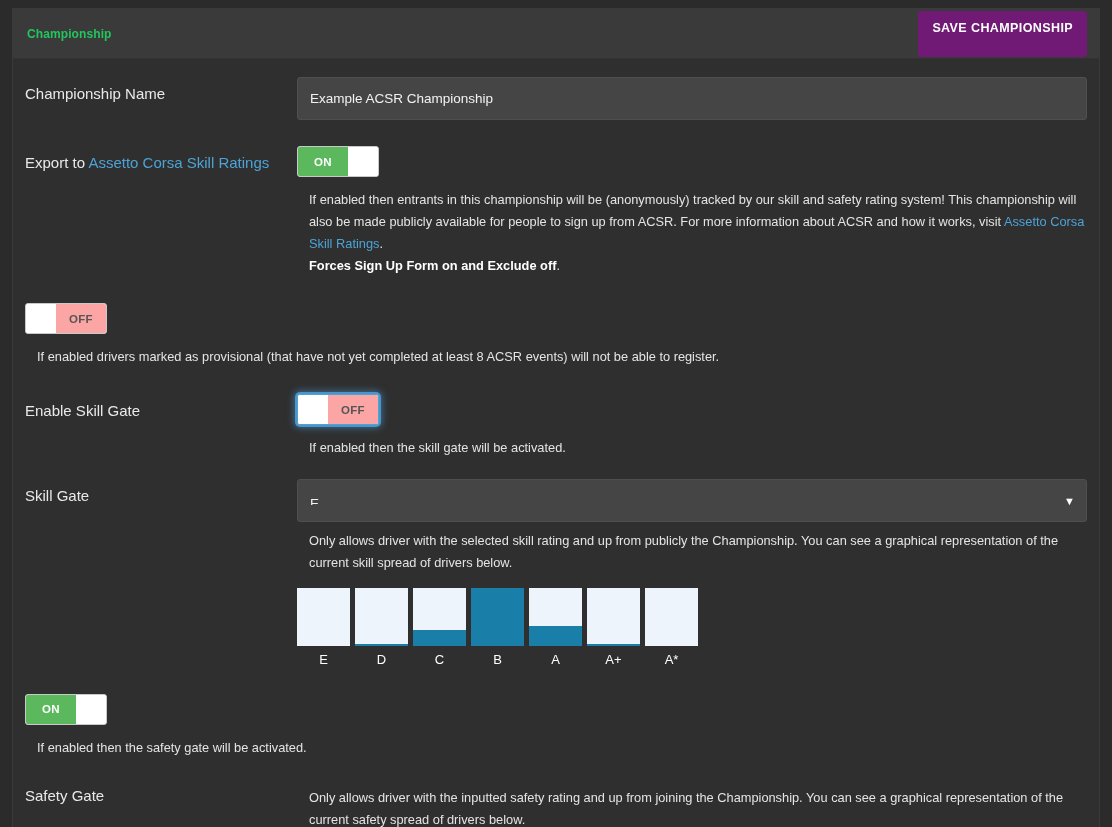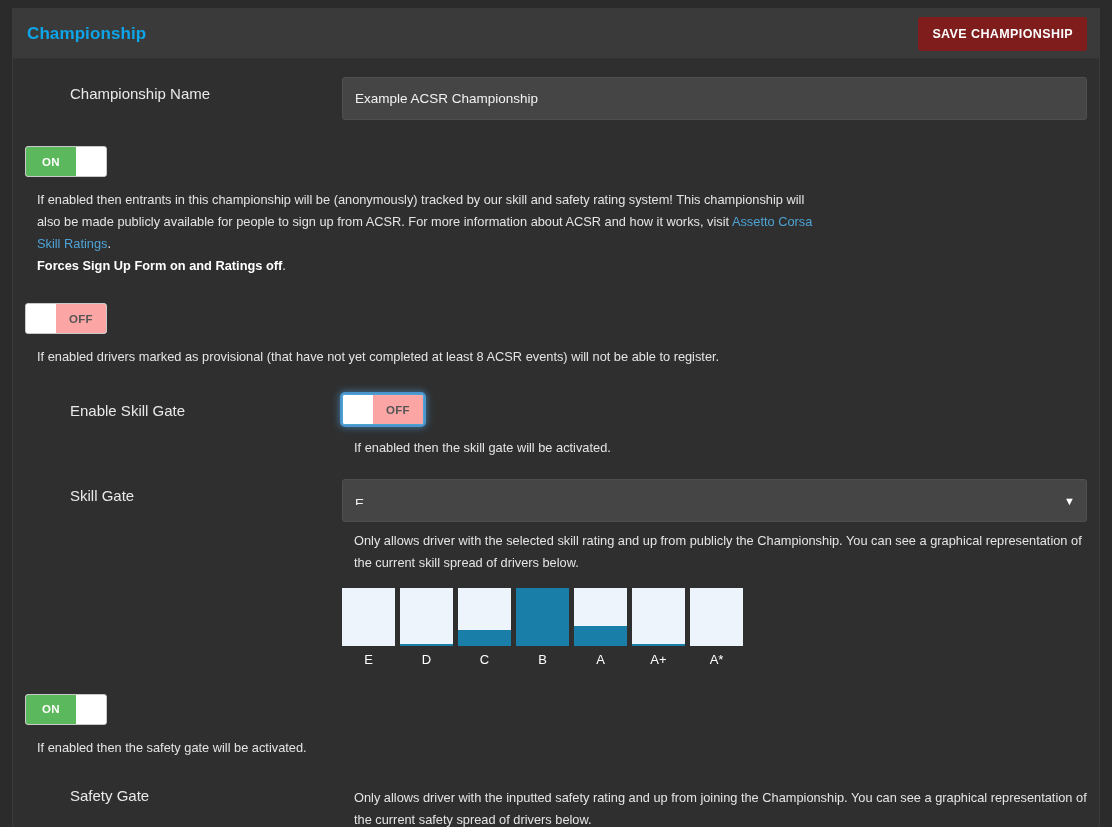--- a/index.html
+++ b/index.html
@@ -32,34 +32,34 @@
   .card-header {
     background: #3a3a3a;
     height: 50px;
     display: flex;
     align-items: center;
     justify-content: space-between;
     padding: 0 12px 0 14px;
     border-bottom: 1px solid #333;
   }
   .card-title {
-    font-size: 17px;
+    font-size: 12px;
     font-weight: bold;
-    color: #0ea5e9;
+    color: #22c55e;
     letter-spacing: .1px;
   }
   .btn-save {
-    background: #7f1d1d;
+    background: #701a75;
     color: #ffffff;
     font-size: 12.5px;
     font-weight: bold;
     letter-spacing: .4px;
     border: none;
     border-radius: 3px;
-    padding: 10px 14px 10px 14px;
+    padding: 10px 14px 22px 14px;
     cursor: pointer;
     font-family: "Liberation Sans", sans-serif;
   }
 
   
   .card-body {
     padding: 18px 12px 0 12px;
     background: #2f2f2f;
   }
 
@@ -68,21 +68,20 @@
     align-items: flex-start;
     margin-bottom: 0;
   }
   .form-label {
     width: 272px;
     flex: 0 0 272px;
     font-size: 15px;
     color: #e9e9e9;
     padding-top: 6px;
     line-height: 1.4;
-    margin-left: 45px;
   }
   .form-label a { color: #4da3d6; text-decoration: none; }
   .form-control-col {
     flex: 1 1 auto;
     min-width: 0;
   }
 
   
   .text-input,
   .select-input {
@@ -218,28 +217,31 @@
       <div class="form-row">
         <div class="form-label">Championship Name</div>
         <div class="form-control-col">
           <input class="text-input" type="text" value="Example ACSR Championship" style="">
         </div>
       </div>
 
       <div class="row-gap-lg"></div>
 
       <div class="form-row">
+        <div class="form-label">
+          <span>Export to </span><a href="#">Assetto Corsa Skill Ratings</a>
+        </div>
         <div class="form-control-col">
           <div class="switch on">
             <div class="knob"></div>
             <div class="lbl">ON</div>
           </div>
           <p class="help-text">
             <span>If enabled then entrants in this championship will be (anonymously) tracked by our skill and safety rating system! This championship will also be made publicly available for people to sign up from ACSR. For more information about ACSR and how it works, visit </span><a href="#">Assetto Corsa Skill Ratings</a><span>.</span><br>
-            <b>Forces Sign Up Form on and Ratings off</b><span>.</span>
+            <b>Forces Sign Up Form on and Exclude off</b><span>.</span>
           </p>
         </div>
       </div>
 
       <div class="row-gap-lg"></div>
 
       <div class="form-row">
         <div class="form-control-col">
           <div class="switch off">
             <div class="knob"></div>

